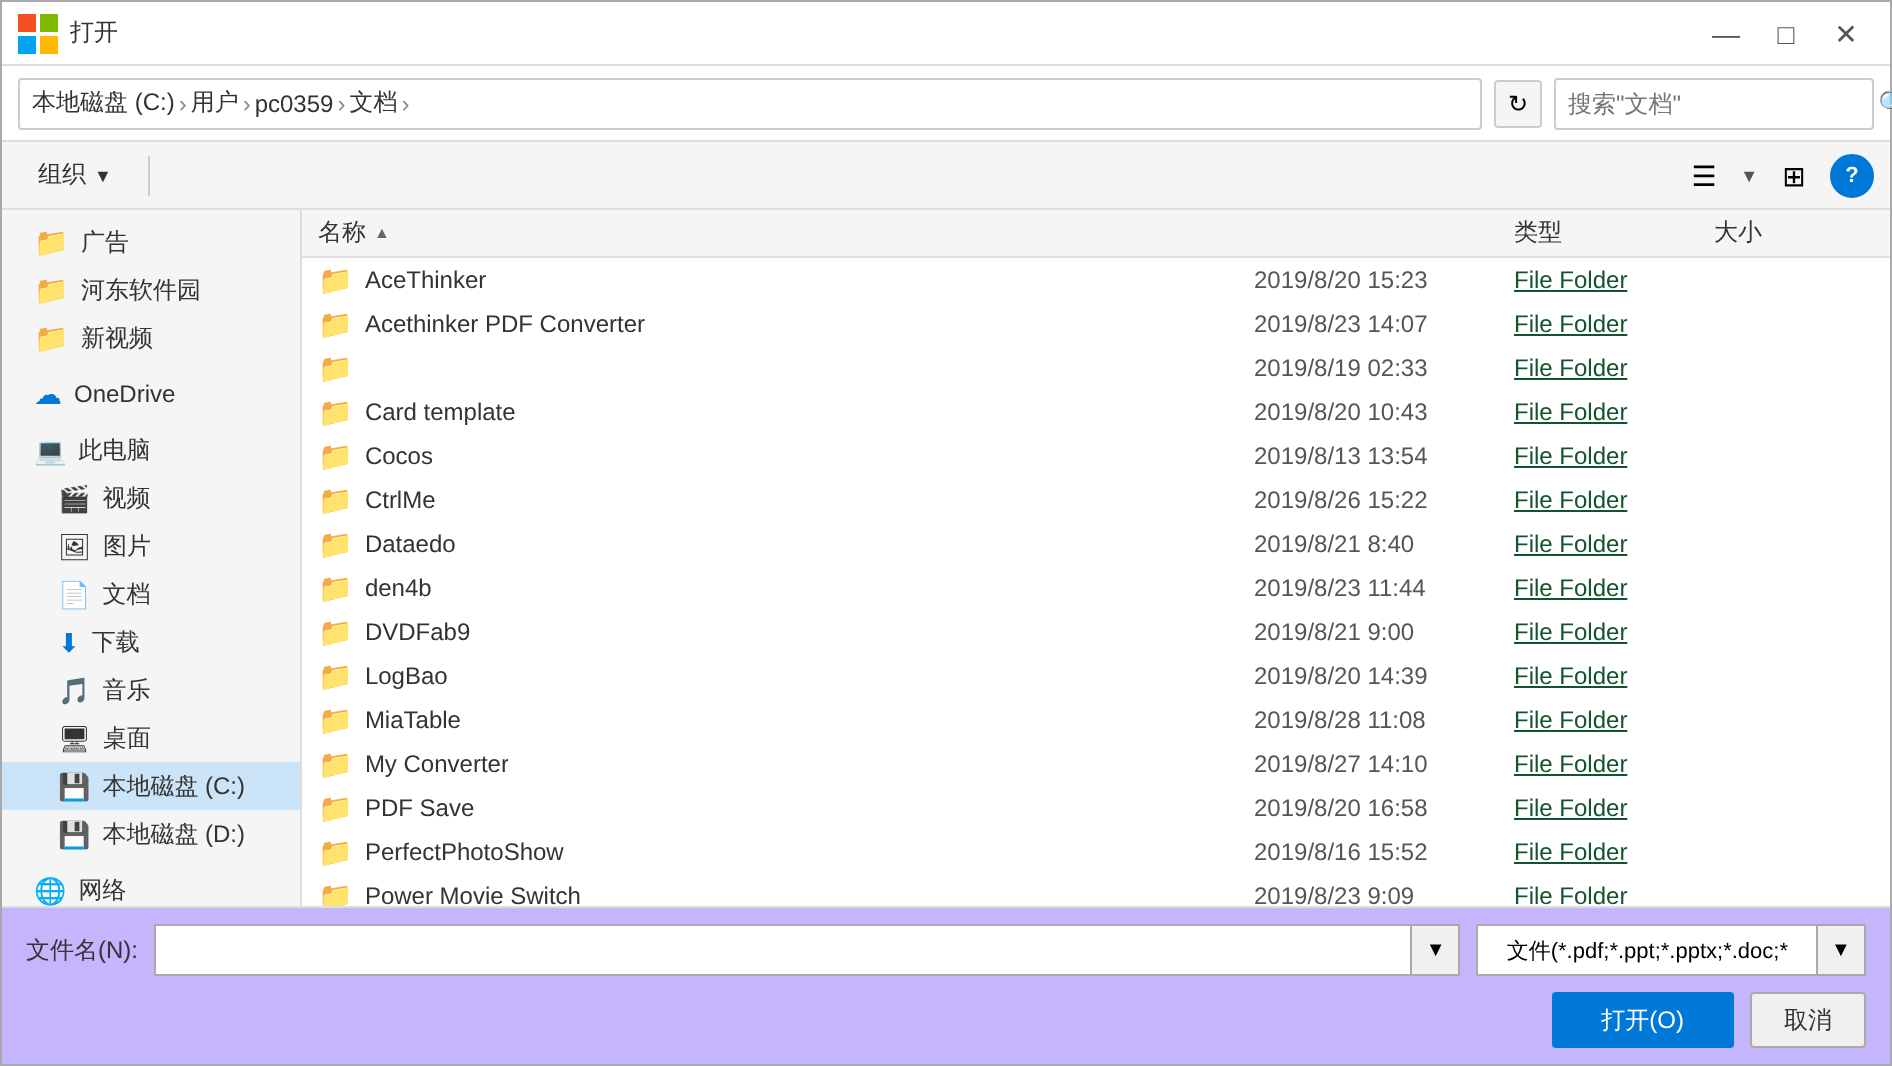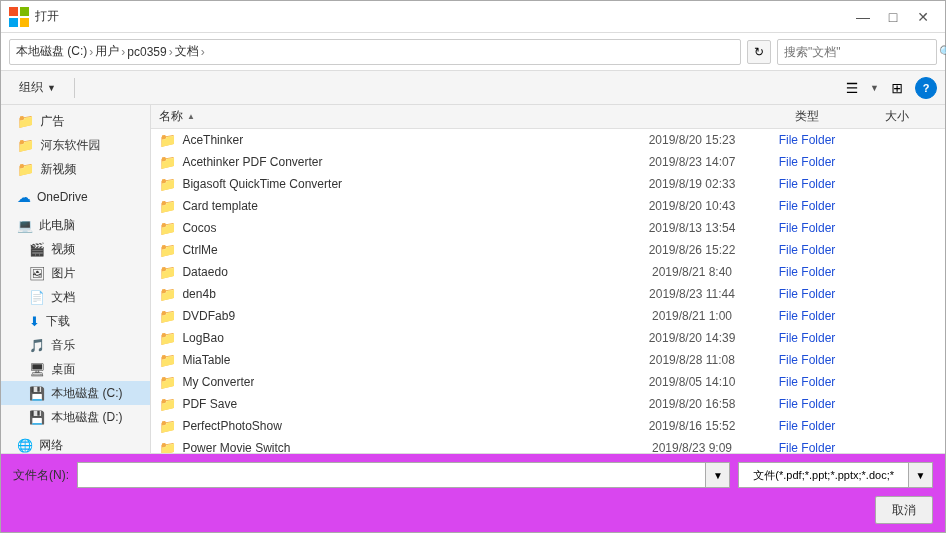--- a/index.html
+++ b/index.html
@@ -201,21 +201,20 @@
     .folder-icon { font-size: 14px; }
     .folder-icon.yellow { color: #e8a000; }
 
     
     .file-area {
       flex: 1;
       display: flex;
       flex-direction: column;
       overflow: hidden;
       background: #fff;
-      text-align: center;
     }
     .file-list-header {
       display: flex;
       align-items: center;
       padding: 0 8px;
       height: 24px;
       border-bottom: 1px solid #e0e0e0;
       background: #f5f5f5;
       font-size: 12px;
       color: #333;
@@ -244,31 +243,31 @@
       flex: 2;
       display: flex;
       align-items: center;
       gap: 6px;
       overflow: hidden;
       white-space: nowrap;
     }
     .file-icon { font-size: 14px; color: #e8a000; flex-shrink: 0; }
     .file-name-text { overflow: hidden; text-overflow: ellipsis; }
     .file-date { width: 130px; color: #555; }
-    .file-type { width: 100px; color: #1d4ed8; }
+    .file-type { width: 100px; color: #14532d; text-decoration: underline; }
     .file-size { width: 80px; color: #555; }
 
     
     .file-list::-webkit-scrollbar { width: 12px; }
     .file-list::-webkit-scrollbar-track { background: #f5f5f5; }
     .file-list::-webkit-scrollbar-thumb { background: #c0c0c0; border: 2px solid #f5f5f5; border-radius: 4px; }
 
     
     .bottom-bar {
-      background: #d946ef;
+      background: #c4b5fd;
       border-top: 1px solid #ddd;
       padding: 8px 12px;
       display: flex;
       flex-direction: column;
       gap: 8px;
     }
     .filename-row {
       display: flex;
       align-items: center;
       gap: 8px;
@@ -490,21 +489,20 @@
         <span class="file-icon">📁</span>
         <span class="file-name-text">Acethinker PDF Converter</span>
       </div>
       <div class="file-date">2019/8/23 14:07</div>
       <div class="file-type">File Folder</div>
       <div class="file-size"></div>
     </div>
           <div class="file-row">
       <div class="file-name-cell">
         <span class="file-icon">📁</span>
-        <span class="file-name-text">Bigasoft QuickTime Converter</span>
       </div>
       <div class="file-date">2019/8/19 02:33</div>
       <div class="file-type">File Folder</div>
       <div class="file-size"></div>
     </div>
           <div class="file-row">
       <div class="file-name-cell">
         <span class="file-icon">📁</span>
         <span class="file-name-text">Card template</span>
       </div>
@@ -546,21 +544,21 @@
       </div>
       <div class="file-date">2019/8/23 11:44</div>
       <div class="file-type">File Folder</div>
       <div class="file-size"></div>
     </div>
           <div class="file-row">
       <div class="file-name-cell">
         <span class="file-icon">📁</span>
         <span class="file-name-text">DVDFab9</span>
       </div>
-      <div class="file-date">2019/8/21 1:00</div>
+      <div class="file-date">2019/8/21 9:00</div>
       <div class="file-type">File Folder</div>
       <div class="file-size"></div>
     </div>
           <div class="file-row">
       <div class="file-name-cell">
         <span class="file-icon">📁</span>
         <span class="file-name-text">LogBao</span>
       </div>
       <div class="file-date">2019/8/20 14:39</div>
       <div class="file-type">File Folder</div>
@@ -573,21 +571,21 @@
       </div>
       <div class="file-date">2019/8/28 11:08</div>
       <div class="file-type">File Folder</div>
       <div class="file-size"></div>
     </div>
           <div class="file-row">
       <div class="file-name-cell">
         <span class="file-icon">📁</span>
         <span class="file-name-text">My Converter</span>
       </div>
-      <div class="file-date">2019/8/05 14:10</div>
+      <div class="file-date">2019/8/27 14:10</div>
       <div class="file-type">File Folder</div>
       <div class="file-size"></div>
     </div>
           <div class="file-row">
       <div class="file-name-cell">
         <span class="file-icon">📁</span>
         <span class="file-name-text">PDF Save</span>
       </div>
       <div class="file-date">2019/8/20 16:58</div>
       <div class="file-type">File Folder</div>
@@ -622,17 +620,18 @@
       <div class="filename-input-wrap">
         <input class="filename-input" type="text" style="">
         <div class="filename-dropdown">▼</div>
       </div>
       <div class="filetype-select-wrap">
         <div style="height:26px; border:1px solid #aaa; background:#fff; padding:0 14px; font-size:11px; display:flex; align-items:center; white-space:nowrap; min-width:160px;">文件(*.pdf;*.ppt;*.pptx;*.doc;*</div>
         <div class="filetype-dropdown">▼</div>
       </div>
     </div>
     <div class="action-row">
+      <button class="action-btn primary">打开(O)</button>
       <button class="cancel-btn">取消</button>
     </div>
   </div>
 
 </div>
 
 </body></html>

